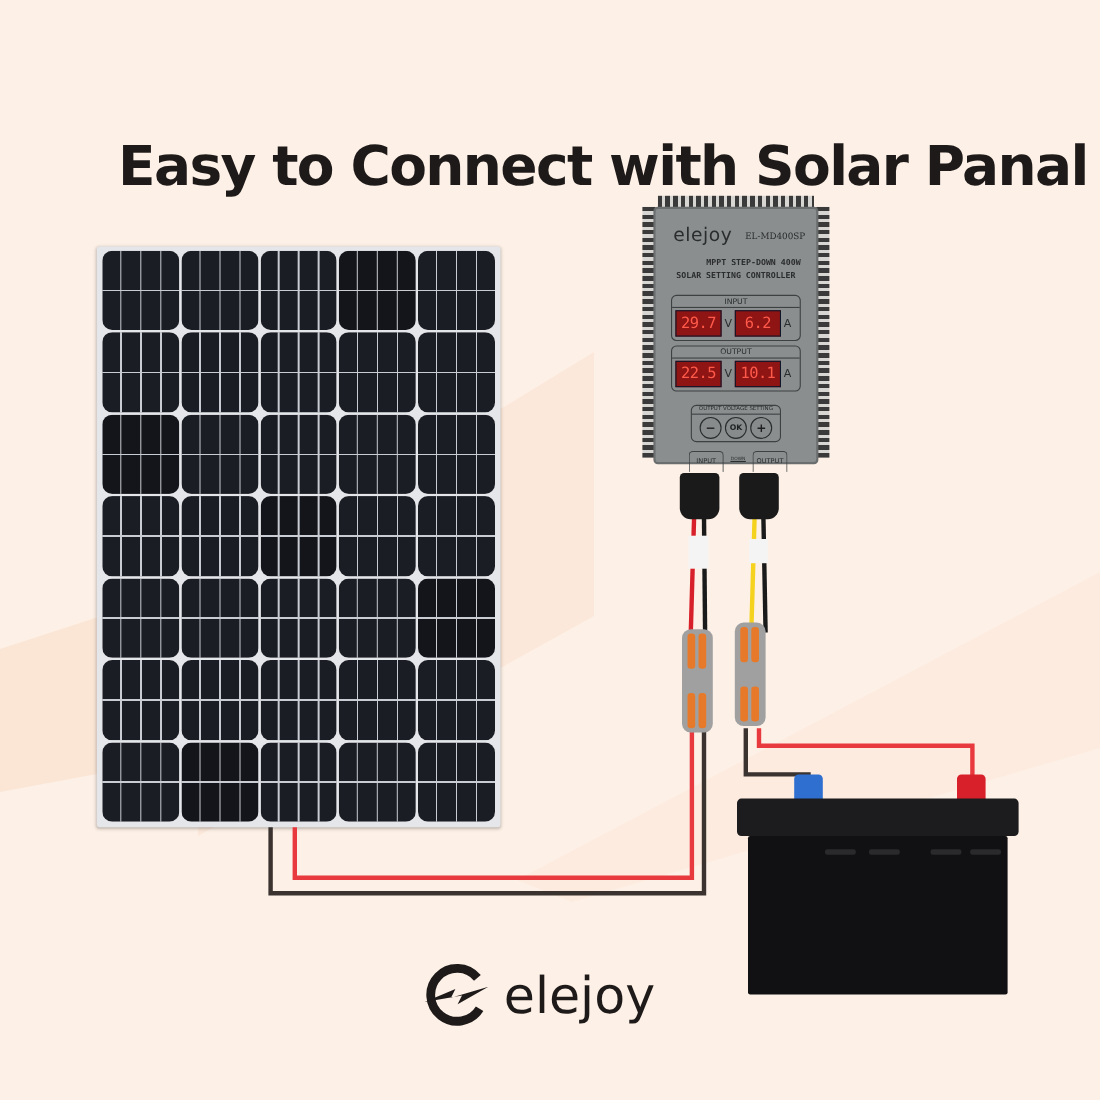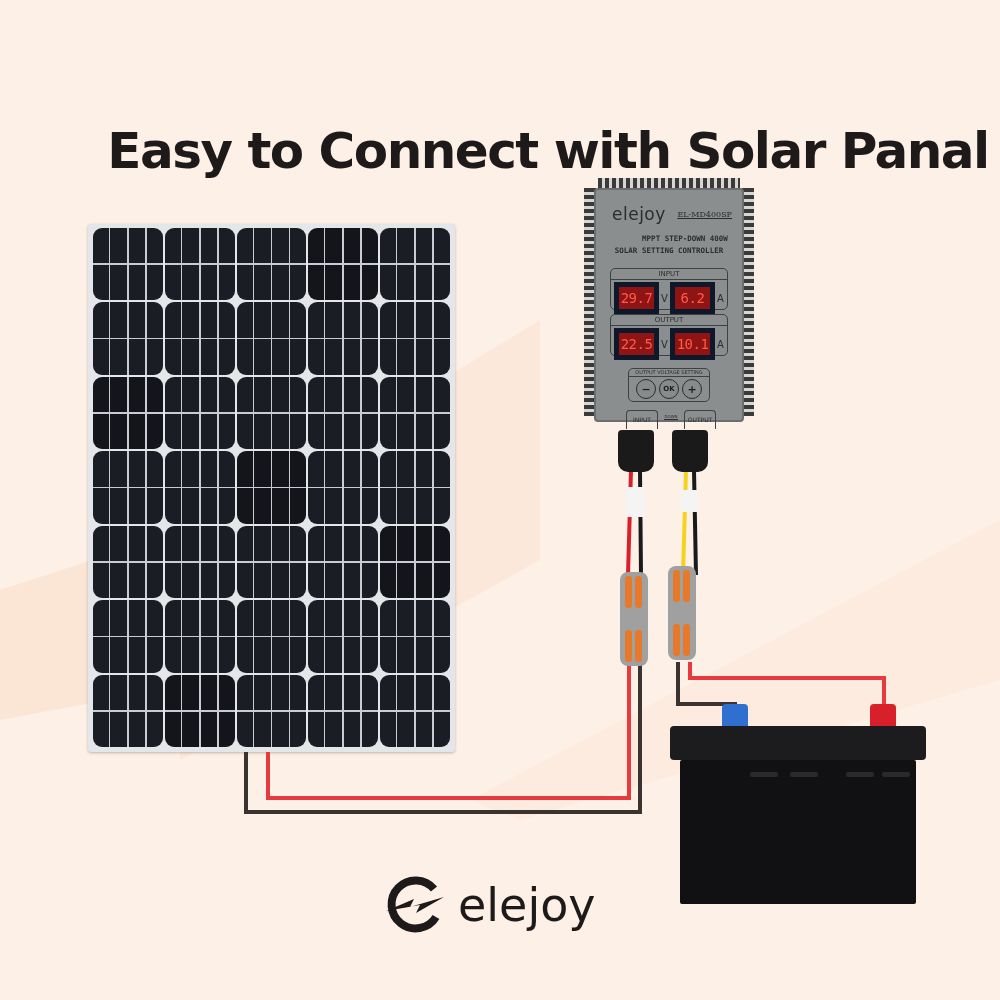--- a/index.html
+++ b/index.html
@@ -40,33 +40,33 @@
   .fins-l { left: 0; } .fins-r { right: 0; }
   .fins-t {
     position: absolute; left: 14px; right: 14px; top: 0; height: 14px;
     background: repeating-linear-gradient(to right, #3a3a3a 0 4px, #d8d6d2 4px 7px);
   }
   .ctrl-body {
     position: absolute; left: 10px; right: 10px; top: 10px; bottom: 14px;
     background: #8a8e8f; border-radius: 4px; border: 2px solid #6b6e6f;
   }
   .ctrl-brand { position: absolute; left: 16px; top: 14px; font-size: 17px; color: #2a2c2d; letter-spacing: 0.5px; }
-  .ctrl-model { position: absolute; right: 10px; top: 20px; font-size: 8px; color: #2a2c2d; font-family: "DejaVu Serif", serif; text-decoration: underline; }
+  .ctrl-model { position: absolute; right: 10px; top: 20px; font-size: 8px; color: #2a2c2d; font-family: "DejaVu Serif", serif; }
   .ctrl-line1, .ctrl-line2 { position: absolute; left: 0; right: 0; text-align: center; font-size: 7.5px; font-weight: 700; color: #2a2c2d; font-family: "DejaVu Sans Mono", monospace; }
   .ctrl-line1 { top: 44px; margin-left: 32px; } .ctrl-line2 { top: 56px; }
   .meter-box {
     position: absolute; left: 14px; right: 14px; height: 40px;
     border: 1.5px solid #3e4142; border-radius: 5px;
   }
   .meter-label { text-align: center; font-size: 7px; color: #2a2c2d; height: 10px; line-height: 10px; border-bottom: 1px solid #3e4142; }
   .meter-row { display: flex; align-items: center; padding: 2px 3px; gap: 2px; }
   .lcd {
     background: #8f1414; color: #ff5a4a; font-family: "DejaVu Sans Mono", monospace;
     font-size: 14px; height: 22px; line-height: 22px; width: 40px; text-align: center; letter-spacing: -0.5px;
-    border: 5px solid #0f172a;
+    border: 1px solid #0f172a;
   }
   .unit { font-size: 10px; color: #2a2c2d; width: 8px; text-align: center; }
   .btn-group {
     position: absolute; left: 32px; right: 32px; top: 178px; height: 32px;
     border: 1.5px solid #3e4142; border-radius: 5px;
   }
   .btn-group-label { font-size: 5px; text-align: center; color: #2a2c2d; height: 7px; line-height: 7px; border-bottom: 1px solid #3e4142; }
   .btns { display: flex; justify-content: center; gap: 3px; padding-top: 2px; }
   .rbtn {
     width: 20px; height: 20px; border-radius: 50%; border: 1.5px solid #2a2c2d; background: #878b8c;

